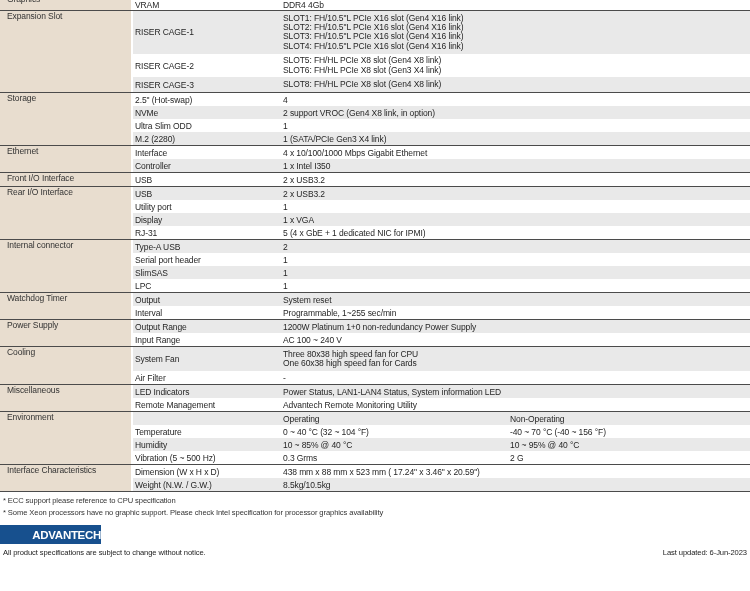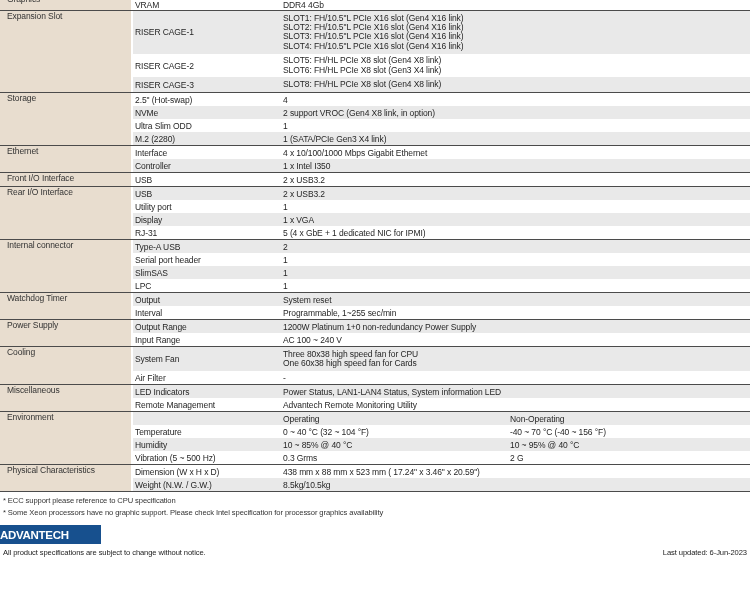--- a/index.html
+++ b/index.html
@@ -35,21 +35,21 @@
   .val.fixed{flex:0 0 227px;width:227px;}
   .val2{flex:1;padding-left:2px;}
   .line{line-height:9.4px;}
   
   .footnotes{margin:3px 0 0 3px;font-size:7.6px;color:#333;}
   .footnotes div{line-height:11.5px;}
   
   .brand-bar{margin-top:7px;height:19px;display:flex;}
   .logo-block{
     flex:0 0 101px;background:var(--brand-blue);color:#fff;
-    display:flex;align-items:center;justify-content:flex-start;
+    display:flex;align-items:center;justify-content:flex-end;
     font-weight:bold;font-size:11.5px;letter-spacing:-0.3px;
   }
   .bar-gap{flex:0 0 3px;background:#fff;}
   .banner{
     flex:1;background:var(--brand-blue);color:#fff;
     display:flex;align-items:center;padding-left:17px;
     font-weight:bold;font-size:10px;letter-spacing:0.1px;
   }
   
   .bottom-row{
@@ -283,21 +283,21 @@
           </div>
           <div class="row">
             <div class="cell lab">Vibration (5 ~ 500 Hz)</div>
             <div class="cell val fixed">0.3 Grms</div>
             <div class="cell val2">2 G</div>
           </div>
         </div>
       </div>
       <div class="section">
         <div class="cat">
-          <span>Physical Characteristics</span>
+          <span>Interface Characteristics</span>
         </div>
         <div class="rows">
           <div class="row">
             <div class="cell lab">Dimension (W x H x D)</div>
             <div class="cell val">438 mm x 88 mm x 523 mm ( 17.24" x 3.46" x 20.59")</div>
           </div>
           <div class="row alt">
             <div class="cell lab">Weight (N.W. / G.W.)</div>
             <div class="cell val">8.5kg/10.5kg</div>
           </div>

